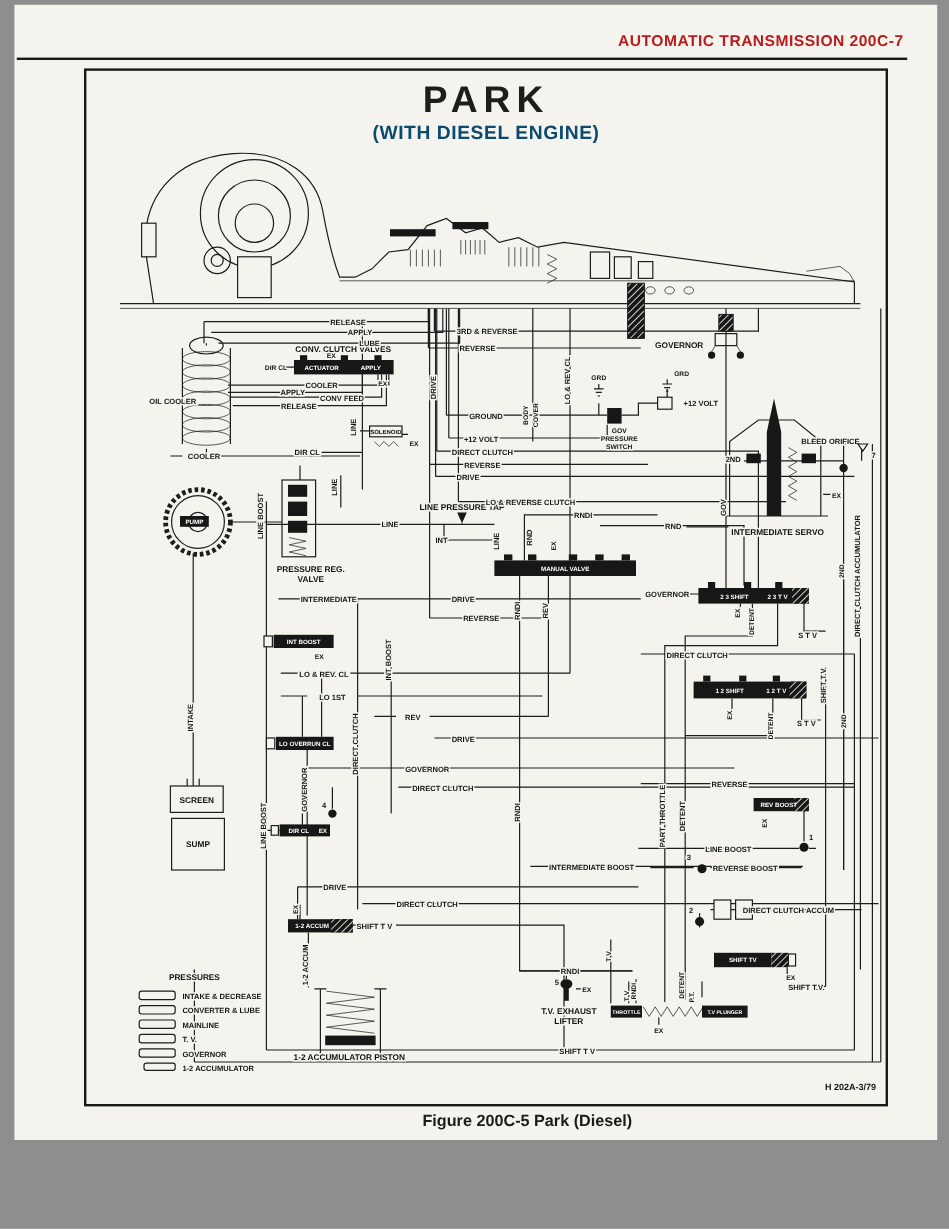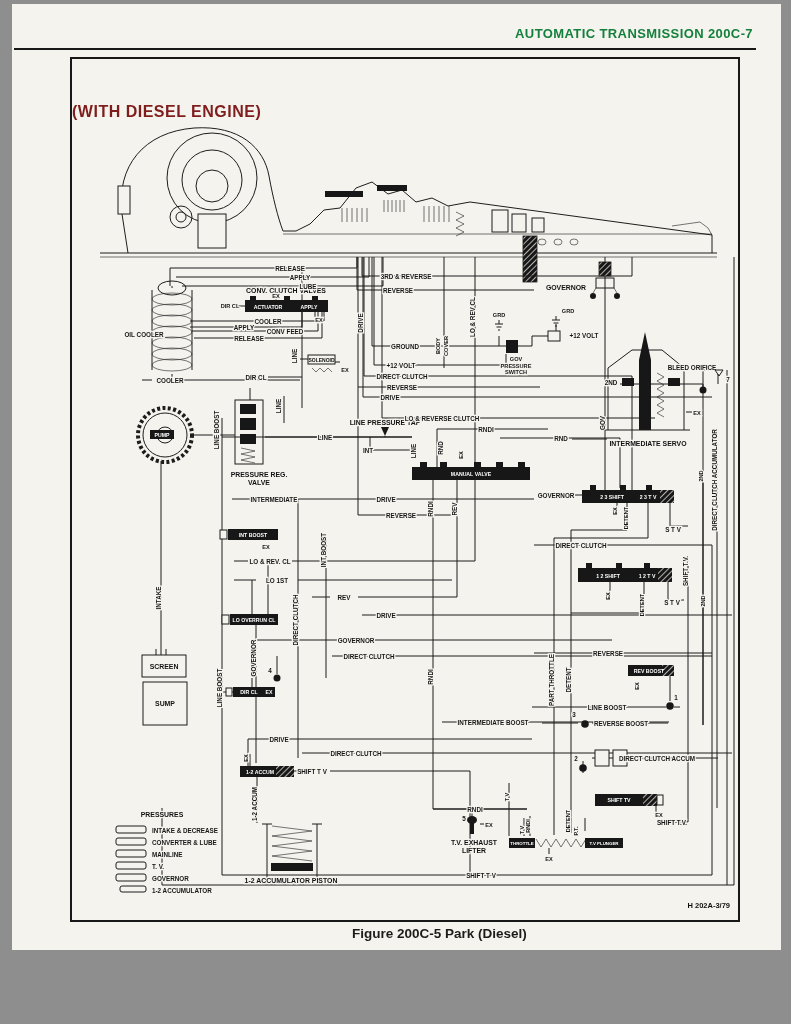--- a/index.html
+++ b/index.html
@@ -1,23 +1,23 @@
 <!DOCTYPE html>
 <html><head>
 <meta charset="utf-8">
 <style>
   html,body{margin:0;padding:0;}
   body{width:791px;height:1024px;background:#8e8e8e;position:relative;overflow:hidden;
        font-family:"Liberation Sans",sans-serif;}
   #page{position:absolute;left:12px;top:4px;width:769px;height:946px;background:#f4f3ee;}
-  #hdr{position:absolute;top:22px;right:28px;font-weight:bold;font-size:13px;letter-spacing:.4px;color:#15803d;}
+  #hdr{position:absolute;top:22px;right:28px;font-weight:bold;font-size:13px;letter-spacing:.4px;color:#b91c1c;}
   #hdr-rule{position:absolute;top:44px;left:2px;width:742px;height:2px;background:#181818;}
   #diagram-box{position:absolute;left:58px;top:53px;width:666px;height:861px;border:2px solid #181818;background:#f4f3ee;}
   #fig-title{position:absolute;top:6px;left:0;width:100%;text-align:center;font-weight:bold;font-size:31px;letter-spacing:5px;color:#1d1d1d;}
-  #fig-subtitle{position:absolute;top:44px;left:0;width:100%;text-align:left;font-weight:bold;font-size:16px;letter-spacing:.5px;color:#7f1d1d;}
+  #fig-subtitle{position:absolute;top:44px;left:0;width:100%;text-align:center;font-weight:bold;font-size:16px;letter-spacing:.5px;color:#0c4a6e;}
   #schem{position:absolute;left:0px;top:59px;}
   #caption{position:absolute;left:340px;top:922px;font-weight:bold;font-size:13.5px;color:#1b1b1b;}
   svg *{vector-effect:none;}
   .ln{stroke:#1d1d1d;stroke-width:1;fill:none;}
   .thin{stroke:#1d1d1d;stroke-width:.6;fill:none;}
   .blk{fill:#171717;stroke:none;}
   .wbox{fill:#f4f3ee;stroke:#1d1d1d;stroke-width:1;}
   text{font-family:"Liberation Sans",sans-serif;}
   .lbl{font-size:6.3px;font-weight:bold;fill:#161616;stroke:#f4f3ee;stroke-width:2.4px;paint-order:stroke;text-anchor:middle;}
   .hdr2{font-size:6.9px;font-weight:bold;fill:#111;stroke:#f4f3ee;stroke-width:2.4px;paint-order:stroke;text-anchor:middle;}
@@ -25,20 +25,21 @@
   .sm{font-size:5.6px;}
 </style>
 </head>
 <body>
 
 <div id="page">
   <div id="hdr">AUTOMATIC TRANSMISSION  200C-7</div>
   <div id="hdr-rule"></div>
 
   <div id="diagram-box">
+    <div id="fig-title">PARK</div>
     <div id="fig-subtitle">(WITH DIESEL ENGINE)</div>
 
     <svg id="schem" width="666" height="798" viewBox="0 0 666 798">
       <defs>
         <pattern id="hatch" width="4" height="4" patternUnits="userSpaceOnUse" patternTransform="rotate(45)">
           <rect width="4" height="4" fill="#171717"></rect>
             <line x1="0" y1="0" x2="0" y2="4" stroke="#f4f3ee" stroke-width="1.4"></line>
         </pattern>
       </defs>
 

